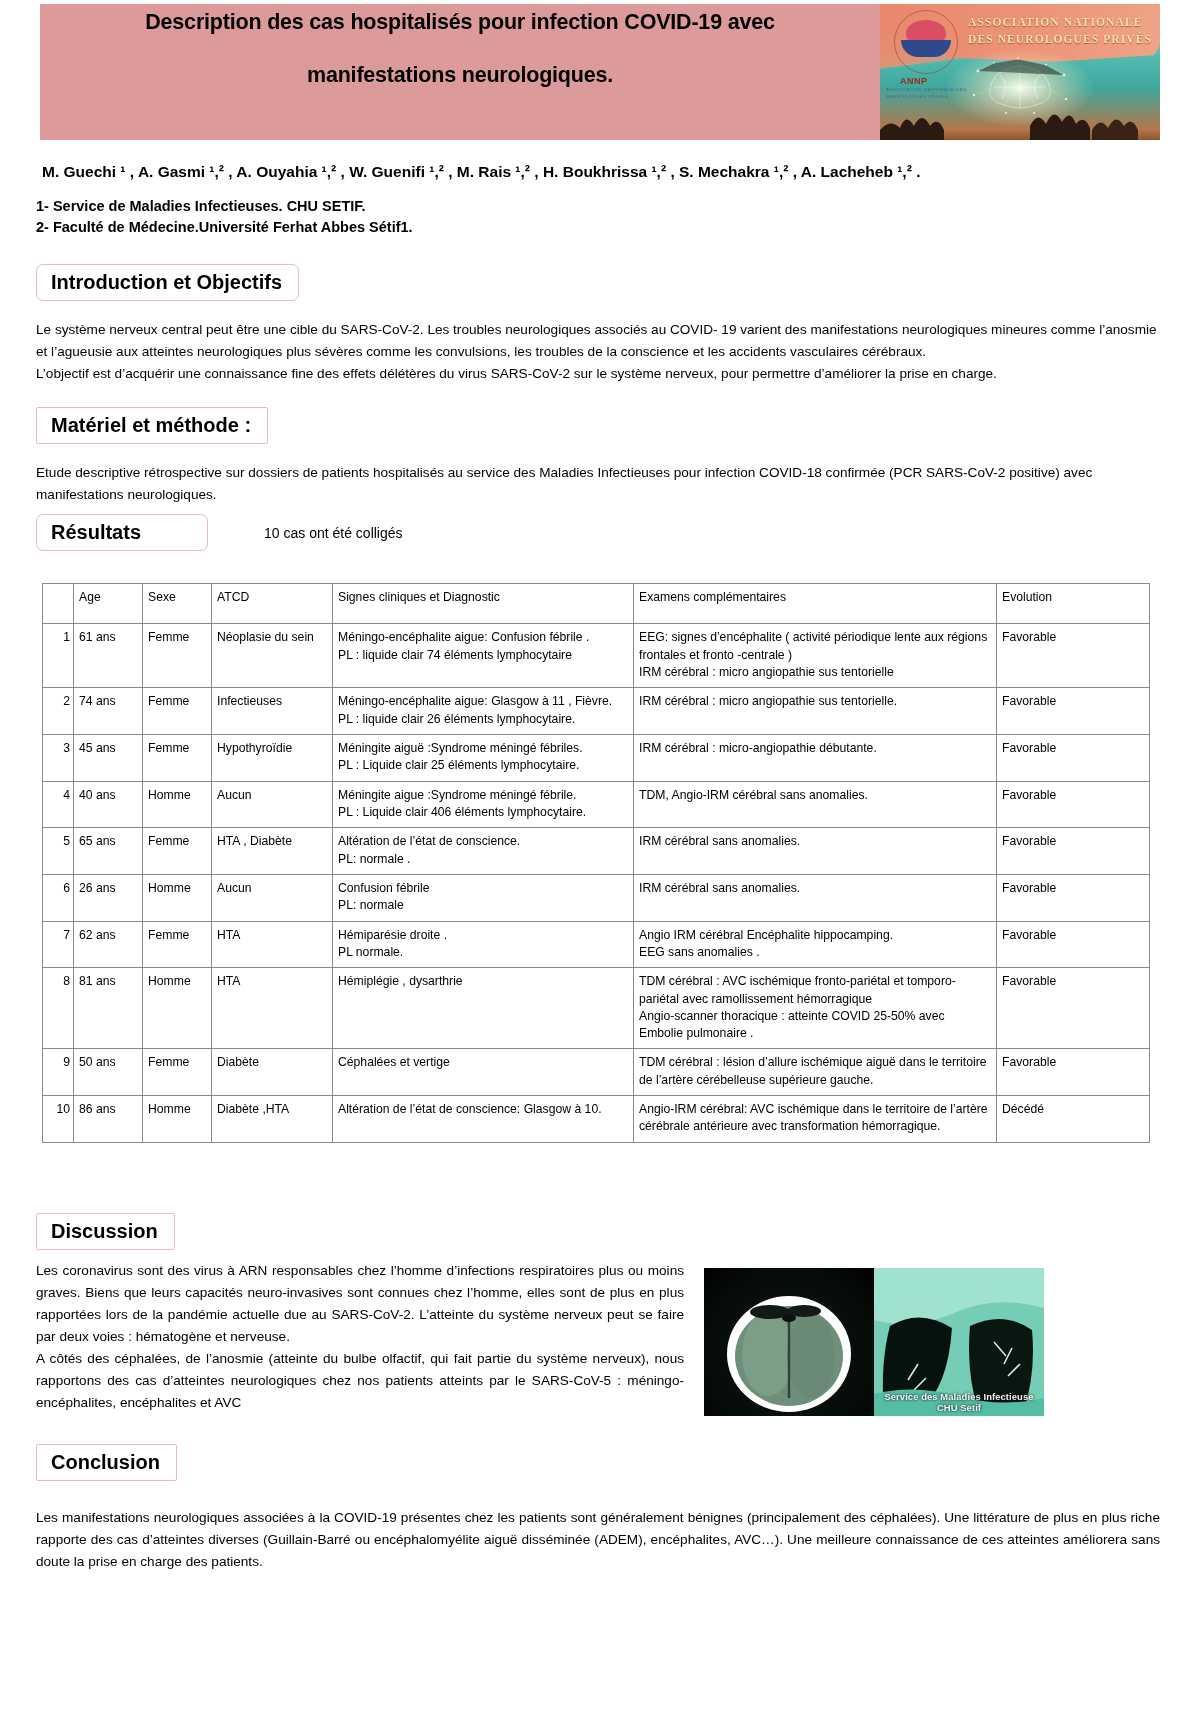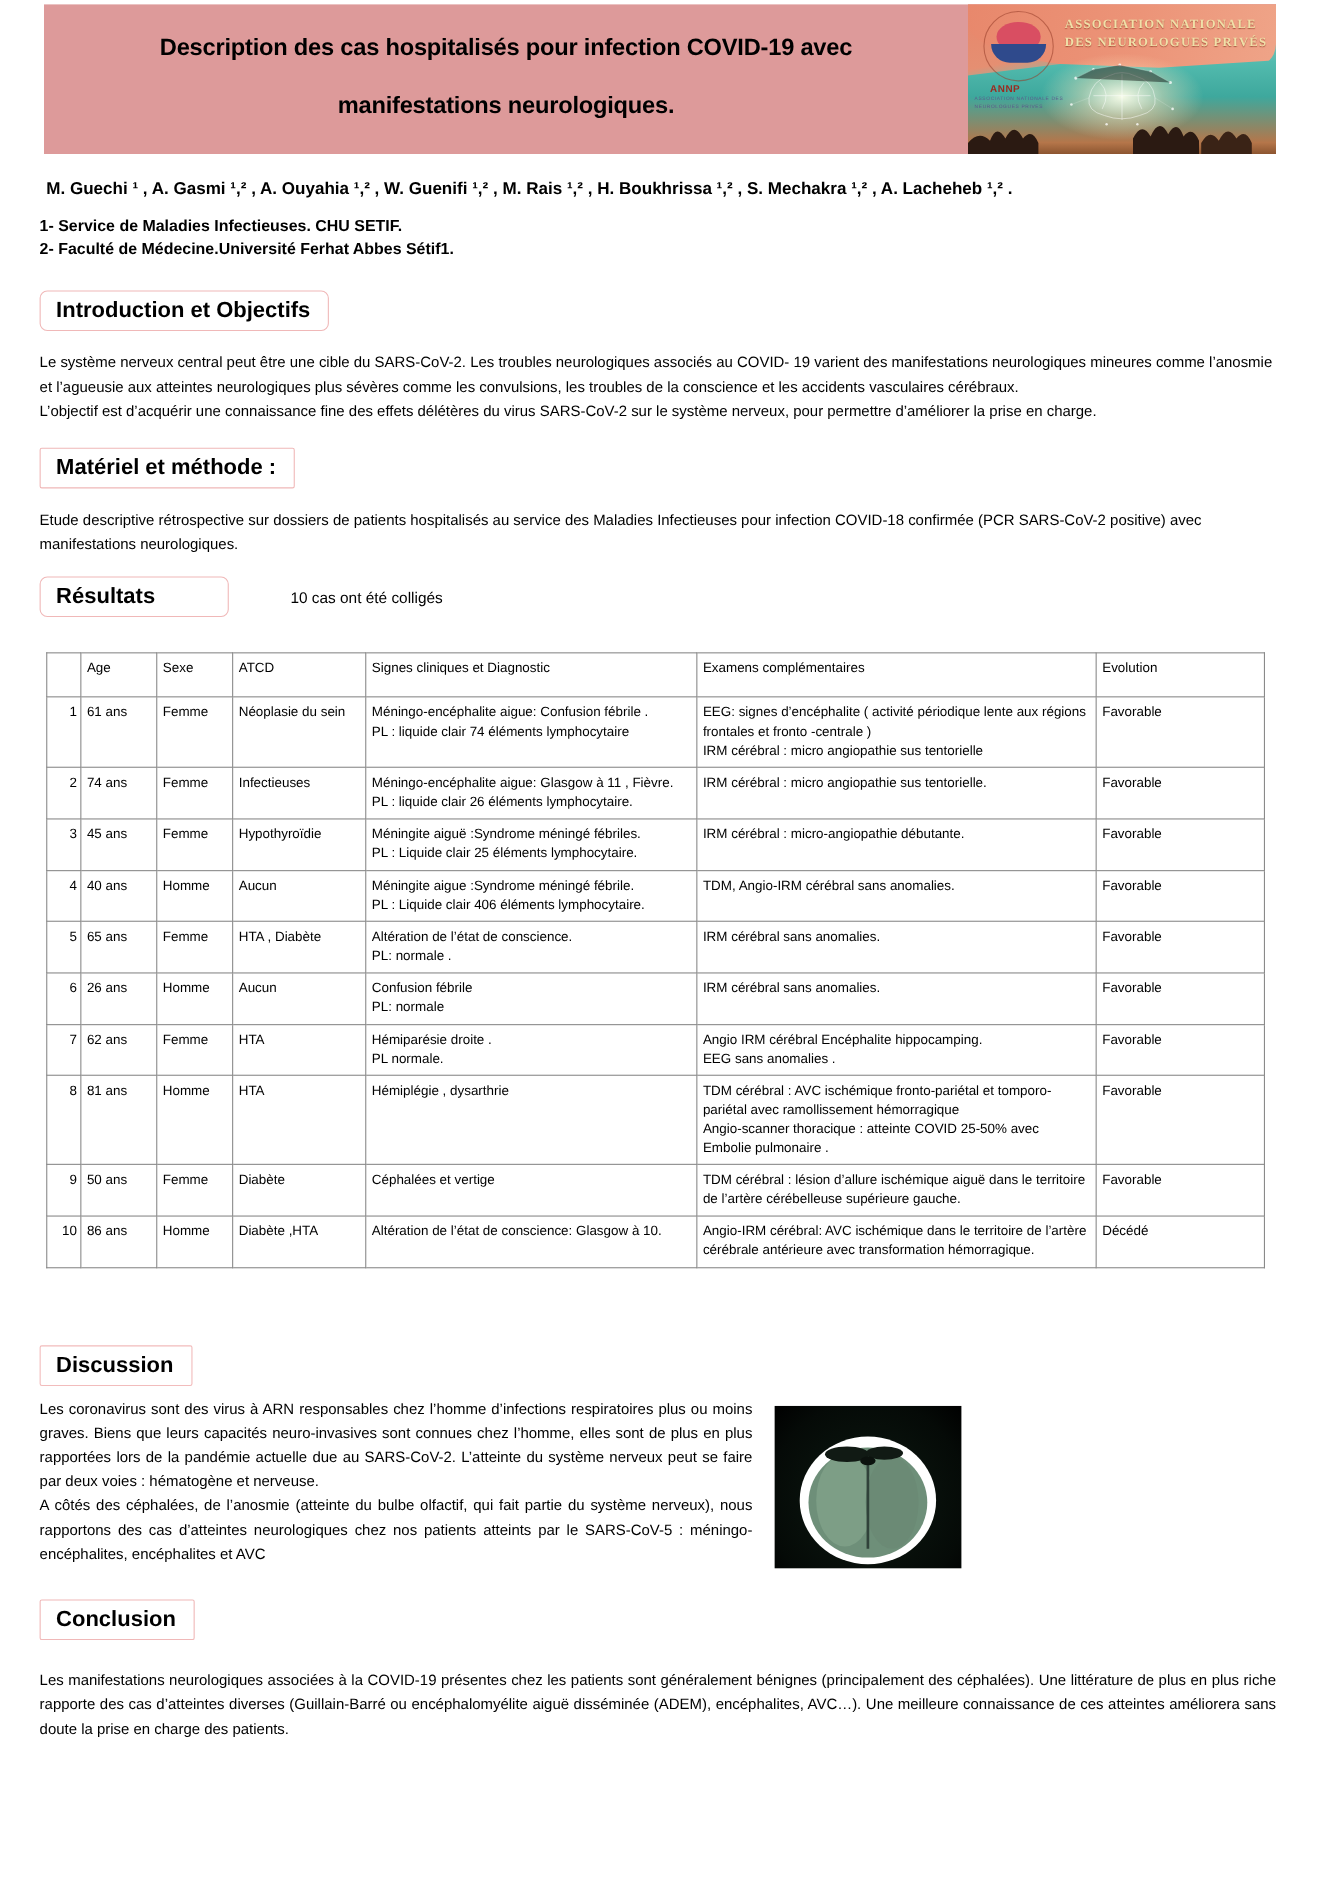--- a/index.html
+++ b/index.html
@@ -23,21 +23,21 @@
     align-items: stretch;
     margin: 4px 40px 0 40px;
     height: 136px;
     background: #dd9a9a;
   }
   .header-title-wrap {
     flex: 1;
     display: flex;
     flex-direction: column;
     align-items: center;
-    justify-content: center;
+    justify-content: flex-start;
     padding: 6px 18px 10px 18px;
   }
   .header-title-line {
     font-size: 21.5px;
     font-weight: bold;
     color: #000;
     text-align: center;
     line-height: 1.15;
     letter-spacing: -0.2px;
   }
@@ -172,21 +172,21 @@
     line-height: 1.62;
     margin-top: 18px;
   }
   .body-text p { margin: 0; }
 
   
   .res-row {
     display: flex;
     align-items: center;
     gap: 56px;
-    margin-top: 18px;
+    margin-top: 8px;
   }
   .res-note { font-size: 14px; }
 
   
   .tbl-wrap { margin: 32px 40px 0 42px; }
   table.cases {
     border-collapse: collapse;
     width: 1048px;
     table-layout: fixed;
     border: 1px solid #8a8a8a;
@@ -474,20 +474,34 @@
           <ellipse cx="85" cy="86" rx="62" ry="58" fill="#ffffff"></ellipse>
           <ellipse cx="85" cy="88" rx="54" ry="50" fill="#6e8f79"></ellipse>
           <ellipse cx="64" cy="86" rx="26" ry="42" fill="#7d9e86"></ellipse>
           <ellipse cx="107" cy="88" rx="24" ry="42" fill="#6b8a75"></ellipse>
           <path d="M85 44 L85 130" stroke="#30423a" stroke-width="2.4" fill="none"></path>
           <ellipse cx="66" cy="44" rx="20" ry="7" fill="#111a14"></ellipse>
           <ellipse cx="100" cy="43" rx="17" ry="6" fill="#111a14"></ellipse>
           <ellipse cx="85" cy="50" rx="7" ry="4" fill="#0c120e"></ellipse>
         </svg>
       </div>
+      <div class="scan scan-chest">
+        <svg width="100%" height="100%" viewBox="0 0 170 148" preserveAspectRatio="none">
+          <rect width="170" height="148" fill="#74cdb4"></rect>
+          <path d="M0 0 L170 0 L170 40 Q120 26 78 46 Q40 62 0 52 Z" fill="#9fe2d0"></path>
+          <path d="M16 58 Q46 40 78 60 Q74 120 46 142 L10 142 Q6 96 16 58 Z" fill="#06120d"></path>
+          <path d="M96 58 Q130 42 158 62 Q162 104 150 142 L104 142 Q92 104 96 58 Z" fill="#0a1711"></path>
+          <g stroke="#d8f6ec" stroke-width="1.6" fill="none" opacity=".95">
+            <path d="M120 74 L132 88 M138 80 L130 96 M146 96 L134 108"></path>
+            <path d="M44 96 L34 112 M52 110 L40 122"></path>
+          </g>
+          <path d="M0 126 Q40 116 84 128 Q128 140 170 130 L170 148 L0 148 Z" fill="#55bda3"></path>
+        </svg>
+        <div class="scan-caption">Service des Maladies Infectieuse CHU Setif</div>
+      </div>
     </div>
   </div>
 </div>
 
 <div class="sec conclusion-block">
   <div class="chip sq">Conclusion</div>
   <div class="concl-text">
     <p>Les manifestations neurologiques associées à la COVID-19 présentes chez les patients sont généralement bénignes (principalement des céphalées). Une littérature de plus en plus riche rapporte des cas d’atteintes diverses (Guillain-Barré ou encéphalomyélite aiguë disséminée (ADEM), encéphalites, AVC…). Une meilleure connaissance de ces atteintes améliorera sans doute la  prise en charge des patients.</p>
   </div>
 </div>

